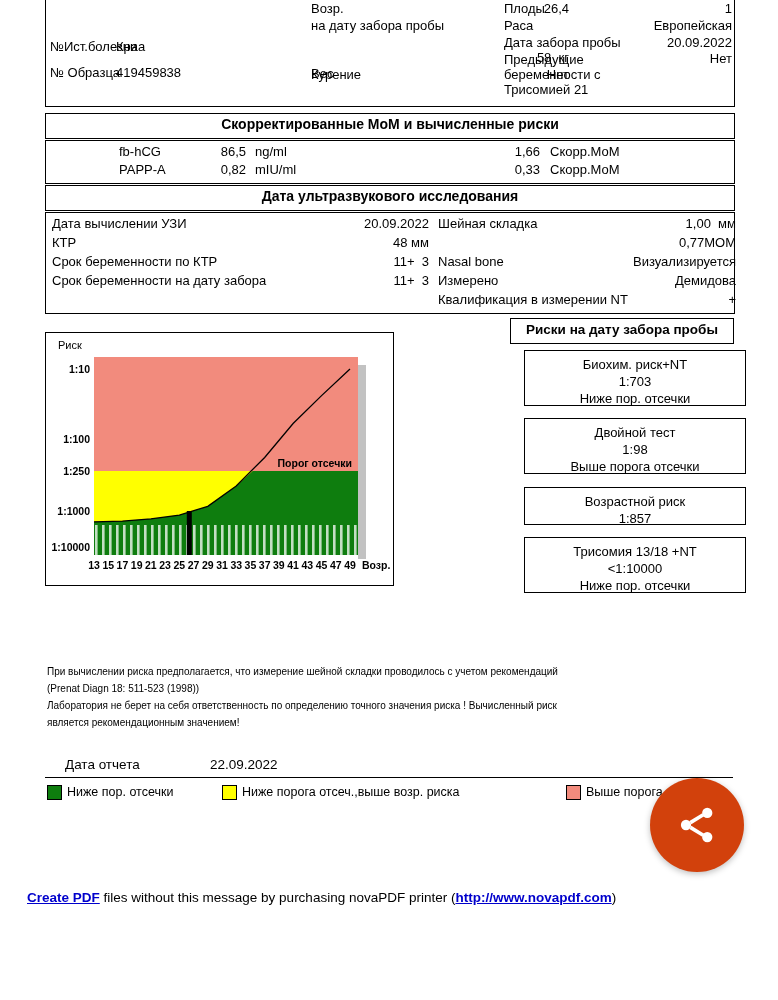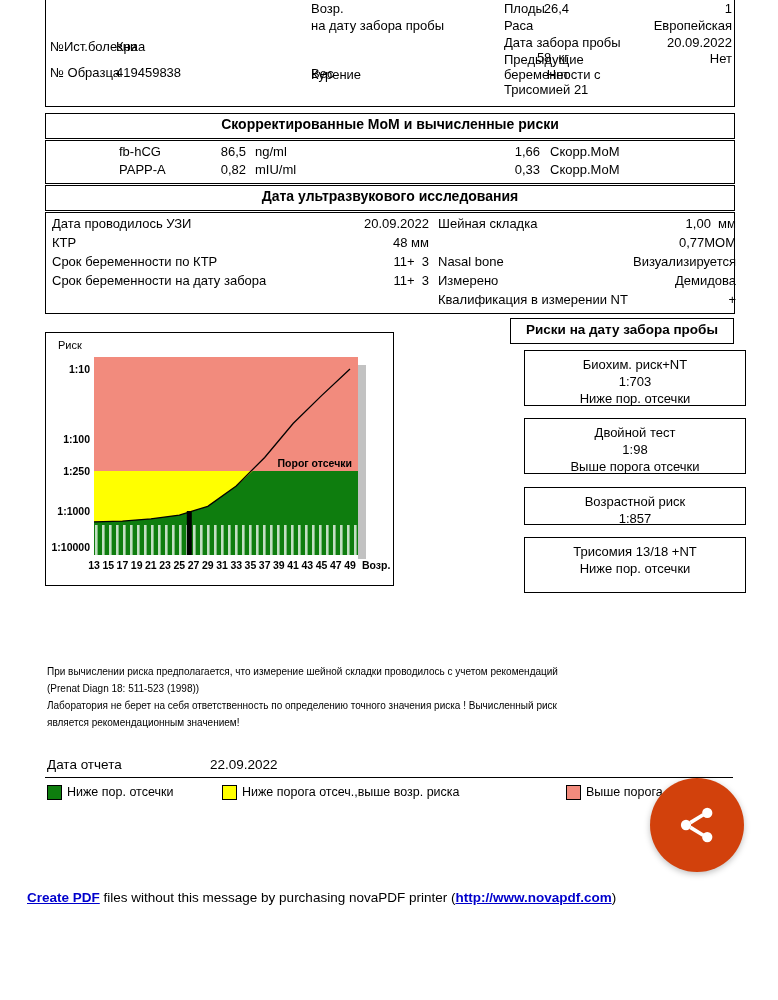--- a/index.html
+++ b/index.html
@@ -82,21 +82,21 @@
       <span class="abs mom-unit">mIU/ml</span>
       <span class="abs mom-risk">0,33</span>
       <span class="abs mom-risk-label">Скорр.МоМ</span>
     </div>
   </div>
 
   <div class="box sec-title" style="left:45px;top:185px;width:688px;height:24px;">Дата ультразвукового исследования</div>
 
   <div class="box" style="left:45px;top:212px;width:688px;height:100px;">
     <div class="us-row" style="top:4px">
-      <span class="abs us-ll">Дата проводилось УЗИ</span>
+      <span class="abs us-ll">Дата вычислении УЗИ</span>
       <span class="abs us-lv">20.09.2022</span>
       <span class="abs us-rl">Шейная складка</span>
       <span class="abs us-rv">1,00  мм</span>
     </div>
     <div class="us-row" style="top:23px">
       <span class="abs us-ll">КТР</span>
       <span class="abs us-lv">48 мм</span>
       <span class="abs us-rl"></span>
       <span class="abs us-rv">0,77МОМ</span>
     </div>
@@ -175,31 +175,32 @@
     <div>Двойной тест</div>
     <div>1:98</div>
     <div>Выше порога отсечки</div>
   </div>
   <div class="risk-box" style="top:487px;height:38px">
     <div>Возрастной риск</div>
     <div>1:857</div>
   </div>
   <div class="risk-box" style="top:537px;height:56px">
     <div>Трисомия 13/18 +NT</div>
+    <div>&lt;1:10000</div>
     <div>Ниже пор. отсечки</div>
   </div>
 
   <div style="position:absolute;left:47px;top:663px;font-size:10px;line-height:17px;">
     <div style="white-space:pre">При вычислении риска предполагается, что измерение шейной складки проводилось с учетом рекомендаций</div>
     <div style="white-space:pre">(Prenat Diagn 18: 511-523 (1998))</div>
     <div style="white-space:pre">Лаборатория не берет на себя ответственность по определению точного значения риска ! Вычисленный риск</div>
     <div style="white-space:pre">является рекомендационным значением!</div>
   </div>
 
-  <span class="abs" style="left:47px;top:758px;font-size:13.5px">Дата отчета</span>
+  <span class="abs" style="left:65px;top:758px;font-size:13.5px">Дата отчета</span>
   <span class="abs" style="left:210px;top:758px;font-size:13.5px">22.09.2022</span>
 
   <div style="position:absolute;left:45px;top:777px;width:688px;border-top:1.5px solid #000;"></div>
 
   <div style="position:absolute;left:45px;top:784px;width:688px;height:20px">
     <div class="legend-item" style="left:2px">
       <span class="legend-swatch" style="background: rgb(14, 125, 14);"></span>
       <span class="legend-label">Ниже пор. отсечки</span>
     </div>
     <div class="legend-item" style="left:177px">

